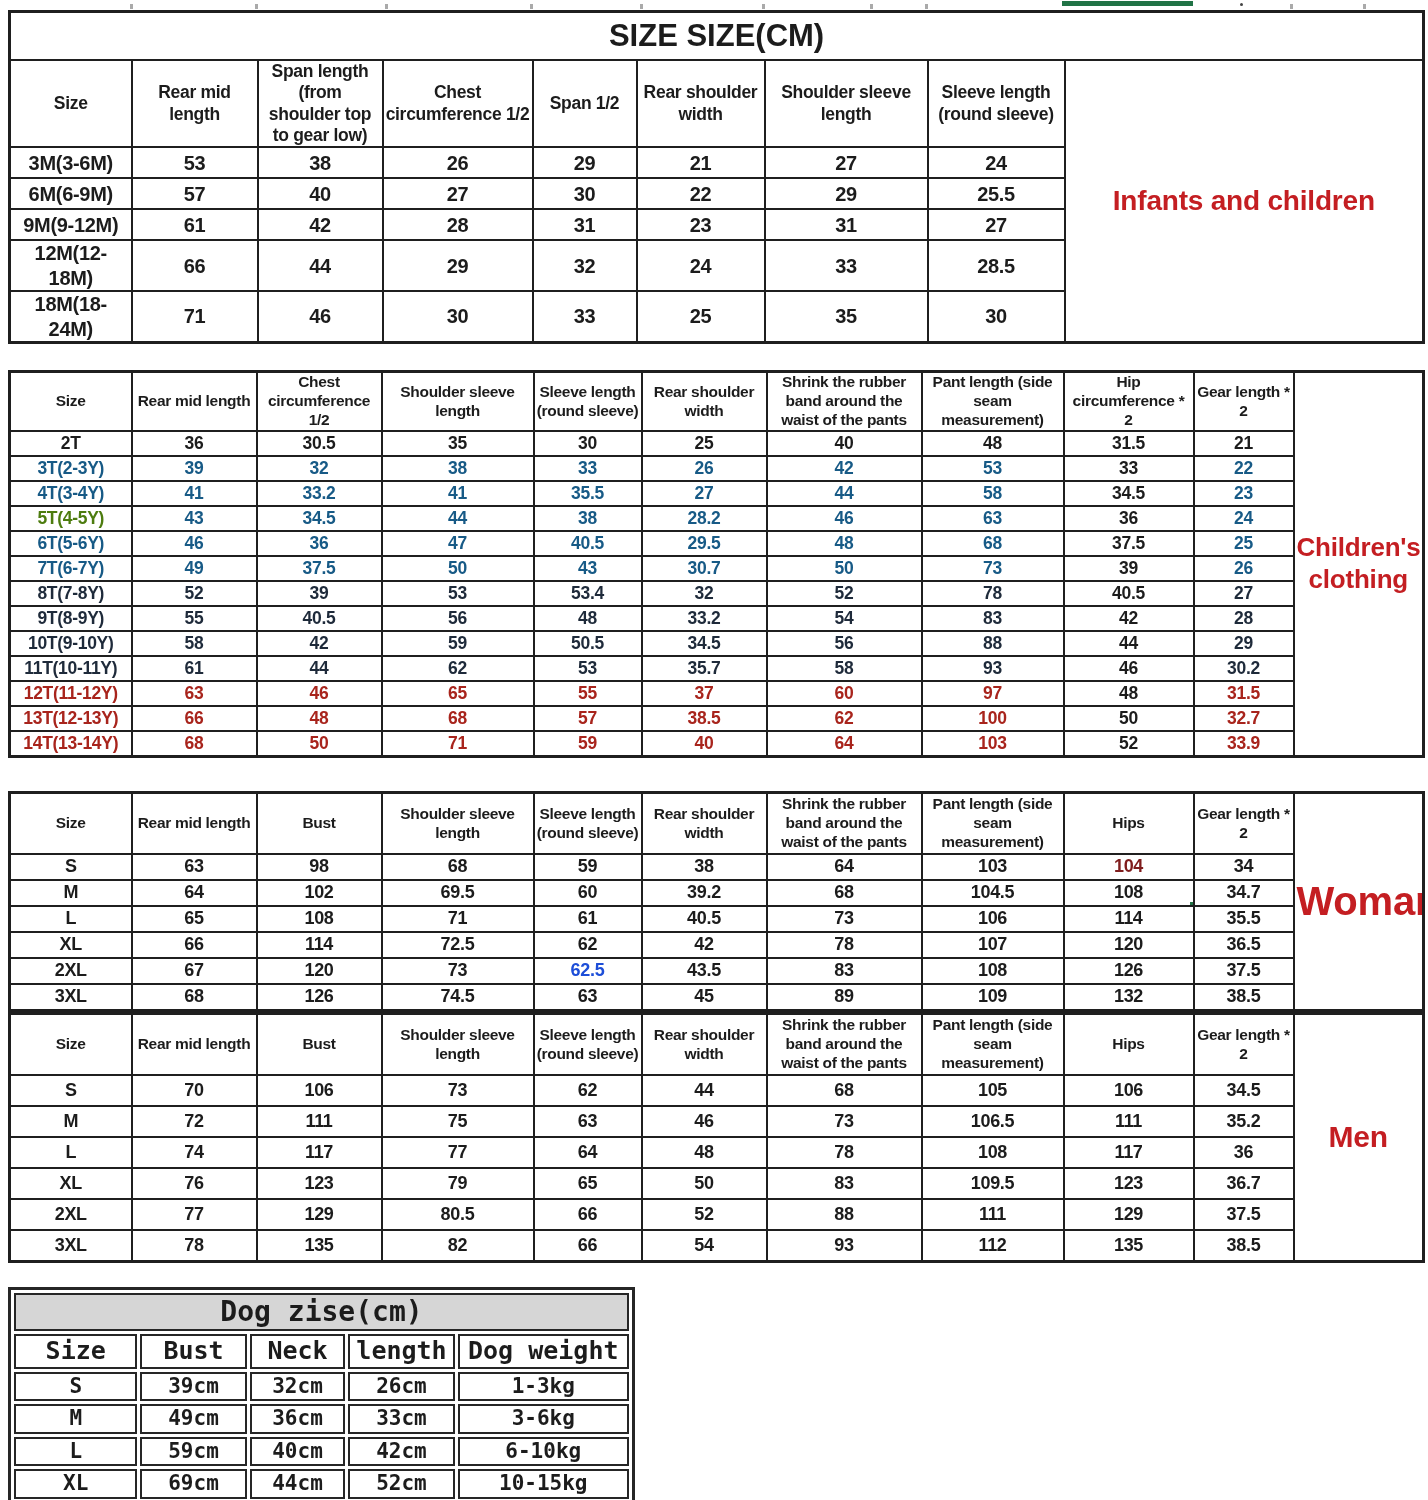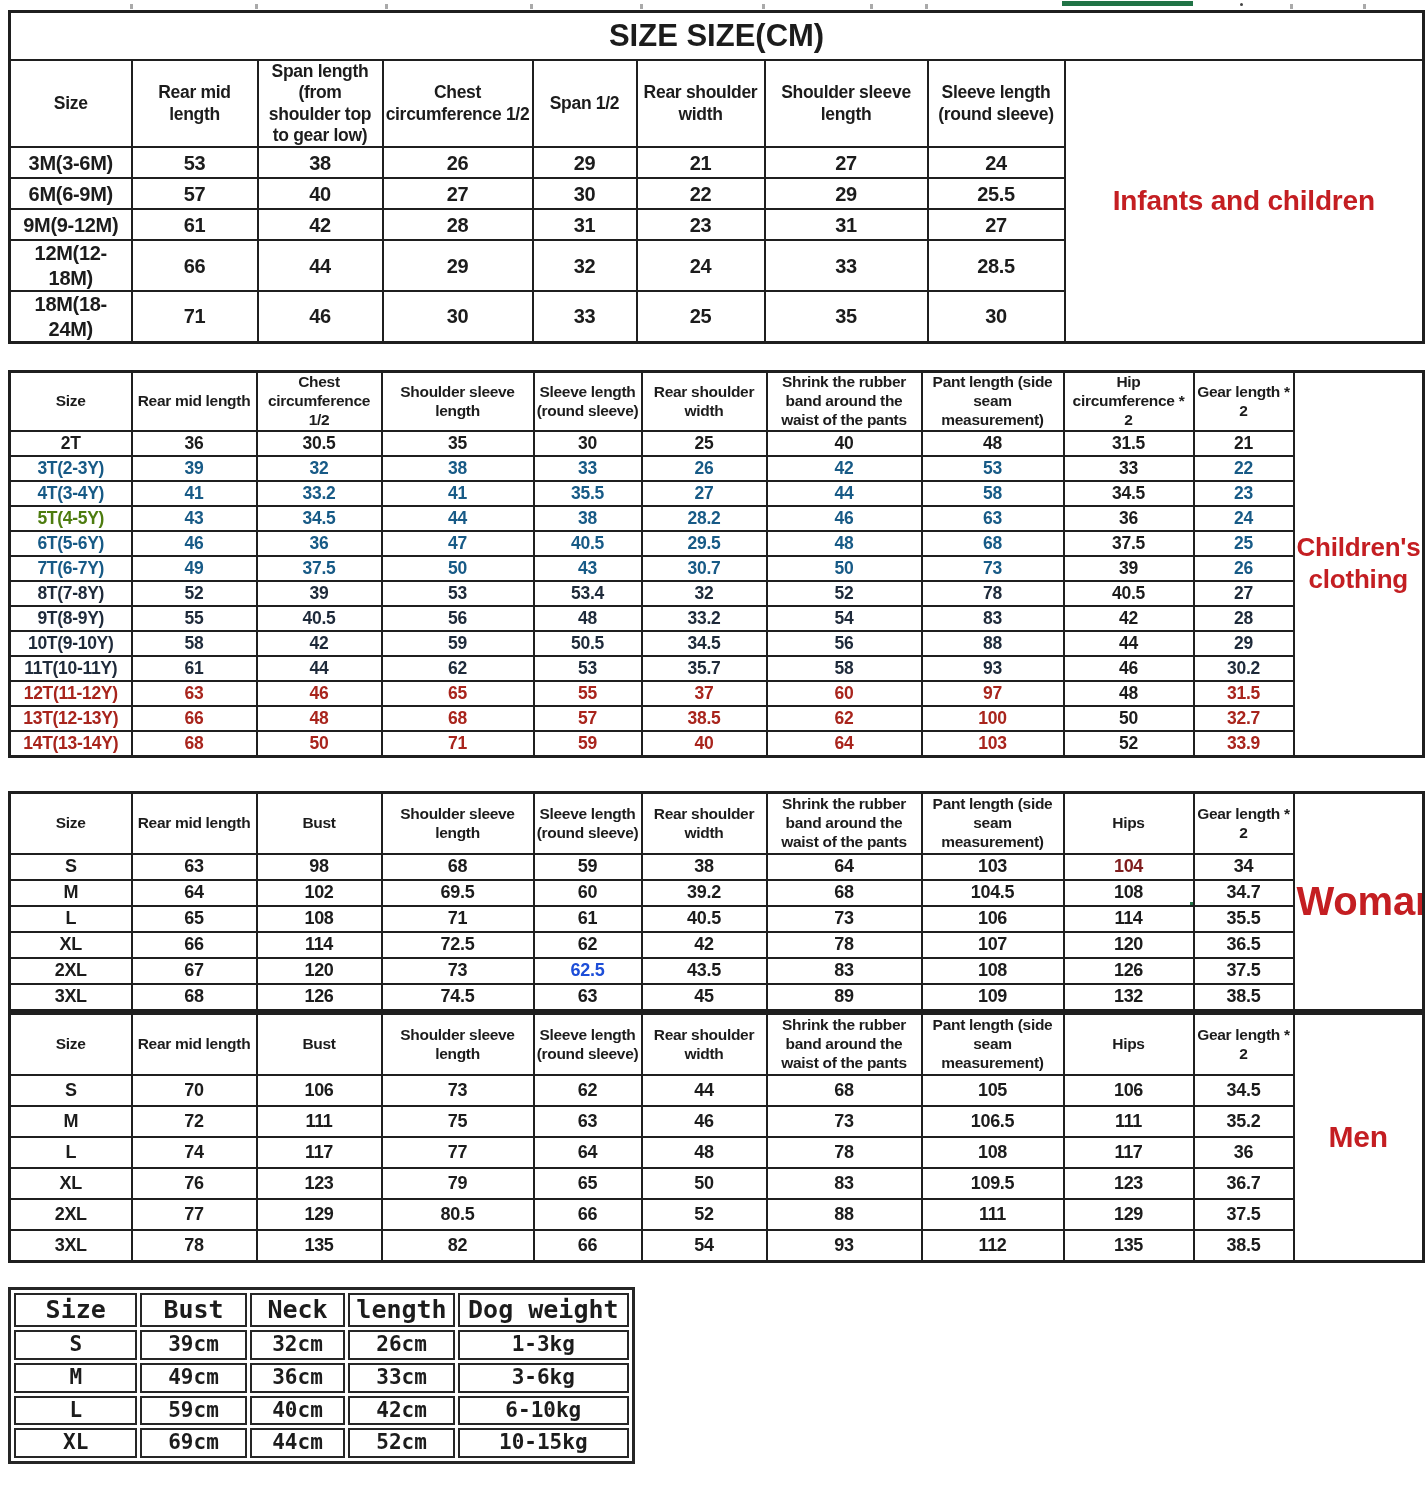--- a/index.html
+++ b/index.html
@@ -541,20 +541,23 @@
     <div class="gap24"></div>
     <table class="t-dog" id="t-dog">
         <colgroup>
           <col style="width: 121px;">
           <col style="width: 104px;">
           <col style="width: 94px;">
           <col style="width: 104px;">
           <col style="width: 168px;">
         </colgroup>
         <tbody>
+          <tr class="dog-title">
+            <td colspan="5" style="background: rgb(214, 214, 214);">Dog zise(cm)</td>
+          </tr>
           <tr class="dog-head">
             <td>Size</td>
             <td>Bust</td>
             <td>Neck</td>
             <td>length</td>
             <td>Dog weight</td>
           </tr>
           <tr class="dog-dr">
             <td>S</td>
             <td>39cm</td>

